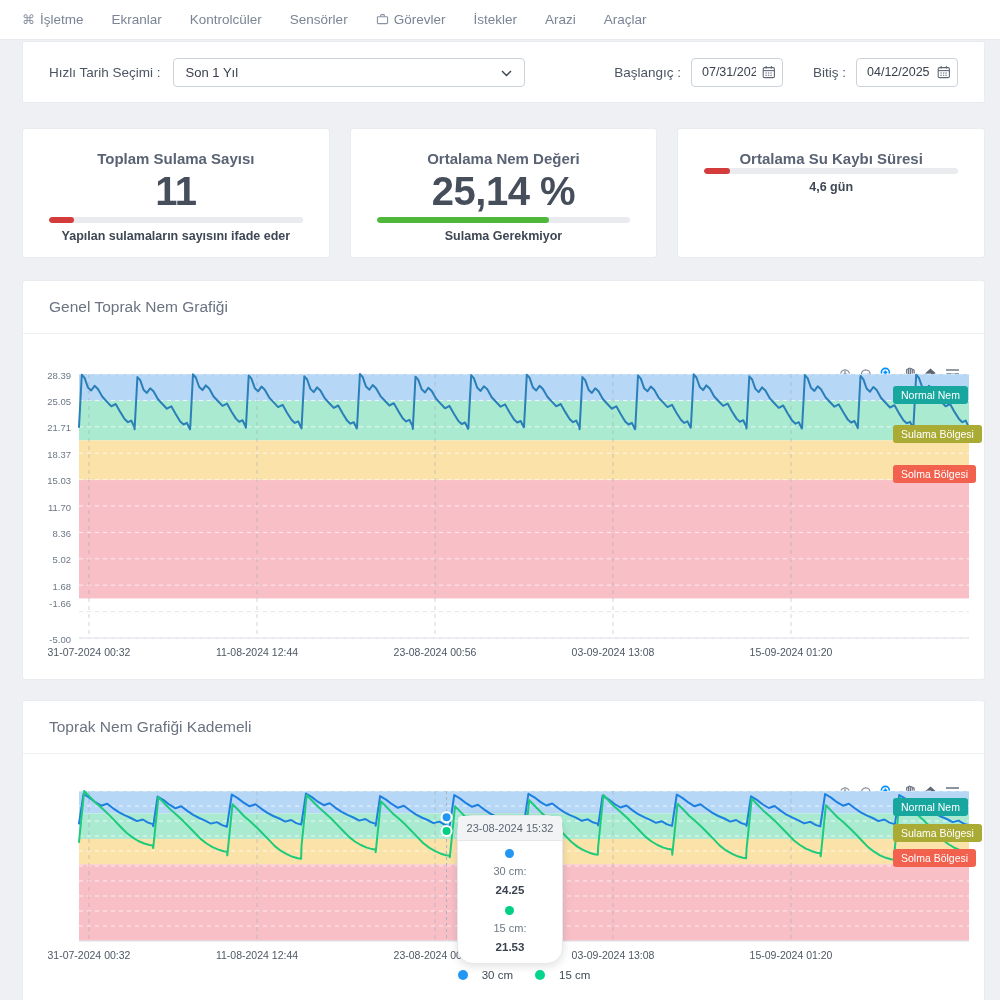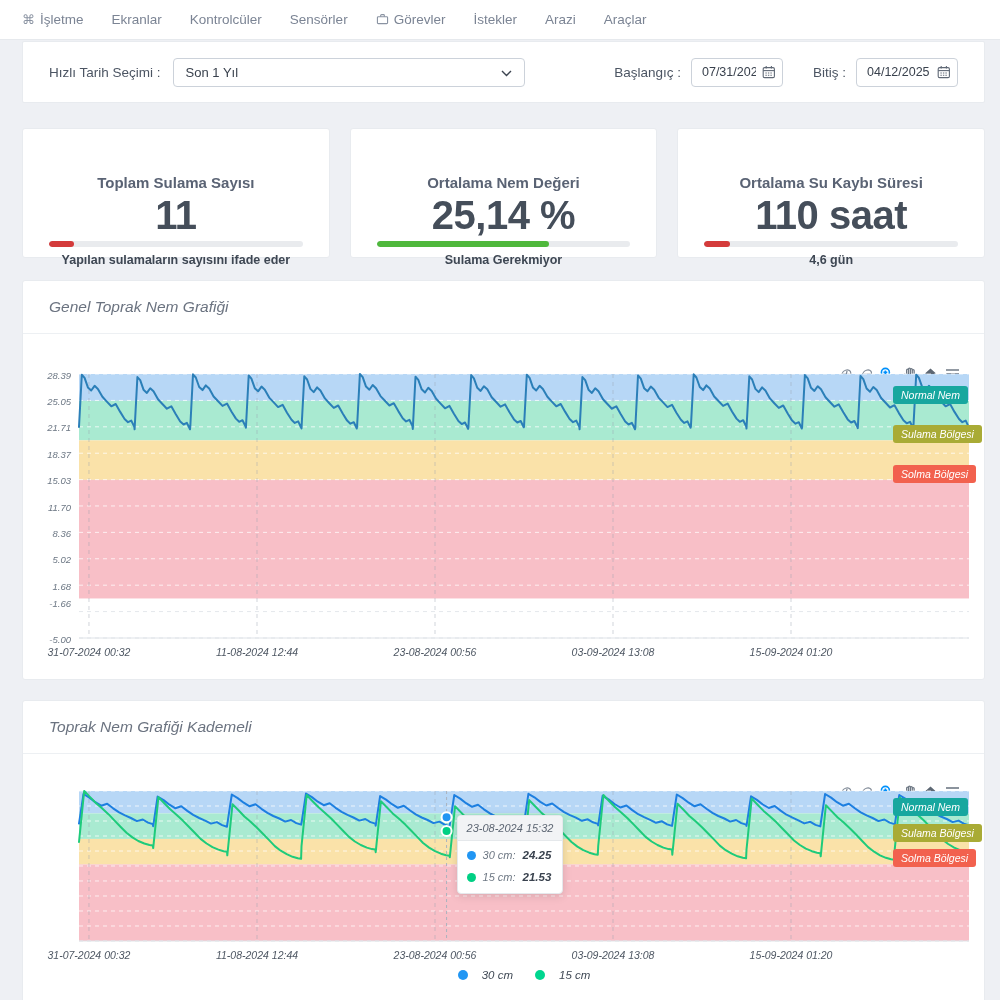--- a/index.html
+++ b/index.html
@@ -39,29 +39,29 @@
   .date-gap { width:10px; }
   
   .stats {
     position:absolute; top:128px; left:22px; right:15px;
     display:grid; grid-template-columns:1fr 1fr 1fr; gap:20px;
   }
   .stat-card {
     background:#fff; border:1px solid #e8ebef; border-radius:3px; height:130px;
     text-align:center; padding-top:21px;
   }
-  .stat-title { font-size:15px; font-weight:bold; color:#5a6374;margin-top:24px; }
+  .stat-title { font-size:15px; font-weight:bold; color:#5a6374; }
   .stat-value { font-size:40px; font-weight:bold; color:#454e5a; line-height:1.22; letter-spacing:-0.5px; }
   .stat-bar { margin:1px 26px 0; height:6px; background:#e9ebee; border-radius:3px; overflow:hidden; }
   .stat-fill { height:100%; border-radius:3px; }
   .stat-caption { margin-top:6px; font-size:12.5px; font-weight:bold; color:#3e4753; }
   
   .chart-card {
     position:absolute; left:22px; right:15px; background:#fff;
-    border:1px solid #e8ebef; border-radius:3px; overflow:hidden;font-style:italic;
+    border:1px solid #e8ebef; border-radius:3px; overflow:hidden;
   }
   #chart-card-0 { top:280px; height:400px; }
   #chart-card-1 { top:700px; height:312px; }
   .chart-header {
     height:53px; border-bottom:1px solid #edf0f3; display:flex; align-items:center;
     padding:0 26px; font-size:15.5px; color:#6b7380;
   }
   .yaxis { position:absolute; left:0; width:48px; }
   .ytick { position:absolute; right:0; font-size:9.5px; color:#6c7784; text-align:right; white-space:nowrap; }
   .plot-wrap { position:absolute; left:56px; width:890px; }
@@ -71,24 +71,24 @@
   .zone-badge {
     position:absolute; left:814px; padding:3px 8px; border-radius:3px;
     color:#fff; font-size:10.5px; white-space:nowrap;
   }
   .toolbar { position:absolute; display:flex; align-items:center; gap:8px; }
   .tb { cursor:pointer; display:flex; align-items:center; }
   .tb-txt { font-size:15px; color:#818b98; line-height:1; }
   
   .tooltip {
     position:absolute; top:24px; min-width:96px; background:#fff; border:1px solid #e5e8ec;
-    border-radius:4px; box-shadow:0 2px 10px rgba(0,0,0,0.13); z-index:5;
+    border-radius:16px; box-shadow:0 2px 10px rgba(0,0,0,0.13); z-index:5;
   }
   .tt-head { background:#f2f3f5; border-bottom:1px solid #e5e8eb; padding:6px 9px; font-size:11px; color:#5d6673; white-space:nowrap; border-radius:4px 4px 0 0; }
-  .tt-row { display:flex; align-items:center; gap:7px; padding:8px 9px 2px; white-space:nowrap; }
+  .tt-row { display:flex; align-items:center; gap:7px; padding:8px 9px 2px; white-space:nowrap;flex-direction:column; }
   .tt-row:last-child { padding-bottom:10px; }
   .tt-dot { width:9px; height:9px; border-radius:50%; flex:0 0 auto; }
   .tt-name { font-size:11px; color:#6e7884; }
   .tt-val { font-size:11.5px; font-weight:bold; color:#39424e; }
   .legend { position:absolute; left:56px; width:890px; display:flex; justify-content:center; gap:22px; }
   .legend-item { display:flex; align-items:center; gap:14px; font-size:11.5px; color:#414a56; cursor:pointer; }
   .legend-dot { width:10px; height:10px; border-radius:50%; }
 </style>
 </head>
 <body>
@@ -188,21 +188,20 @@
   <div class="stat-card">
     <div class="stat-title">Ortalama Nem Değeri</div>
     <div class="stat-value">25,14 %</div>
     <div class="stat-bar">
         <div class="stat-fill" style="width: 68%; background: rgb(79, 184, 60);"></div>
       </div>
     <div class="stat-caption">Sulama Gerekmiyor</div>
   </div>
   <div class="stat-card">
     <div class="stat-title">Ortalama Su Kaybı Süresi</div>
-    <div class="stat-value">110 saat</div>
     <div class="stat-bar">
         <div class="stat-fill" style="width: 10%; background: rgb(212, 59, 59);"></div>
       </div>
     <div class="stat-caption">4,6 gün</div>
   </div>
 </div>
 
 <div class="chart-card" id="chart-card-0">
   <div class="chart-header">Genel Toprak Nem Grafiği</div>
   <div class="toolbar" style="top:85px; right:24px;">

